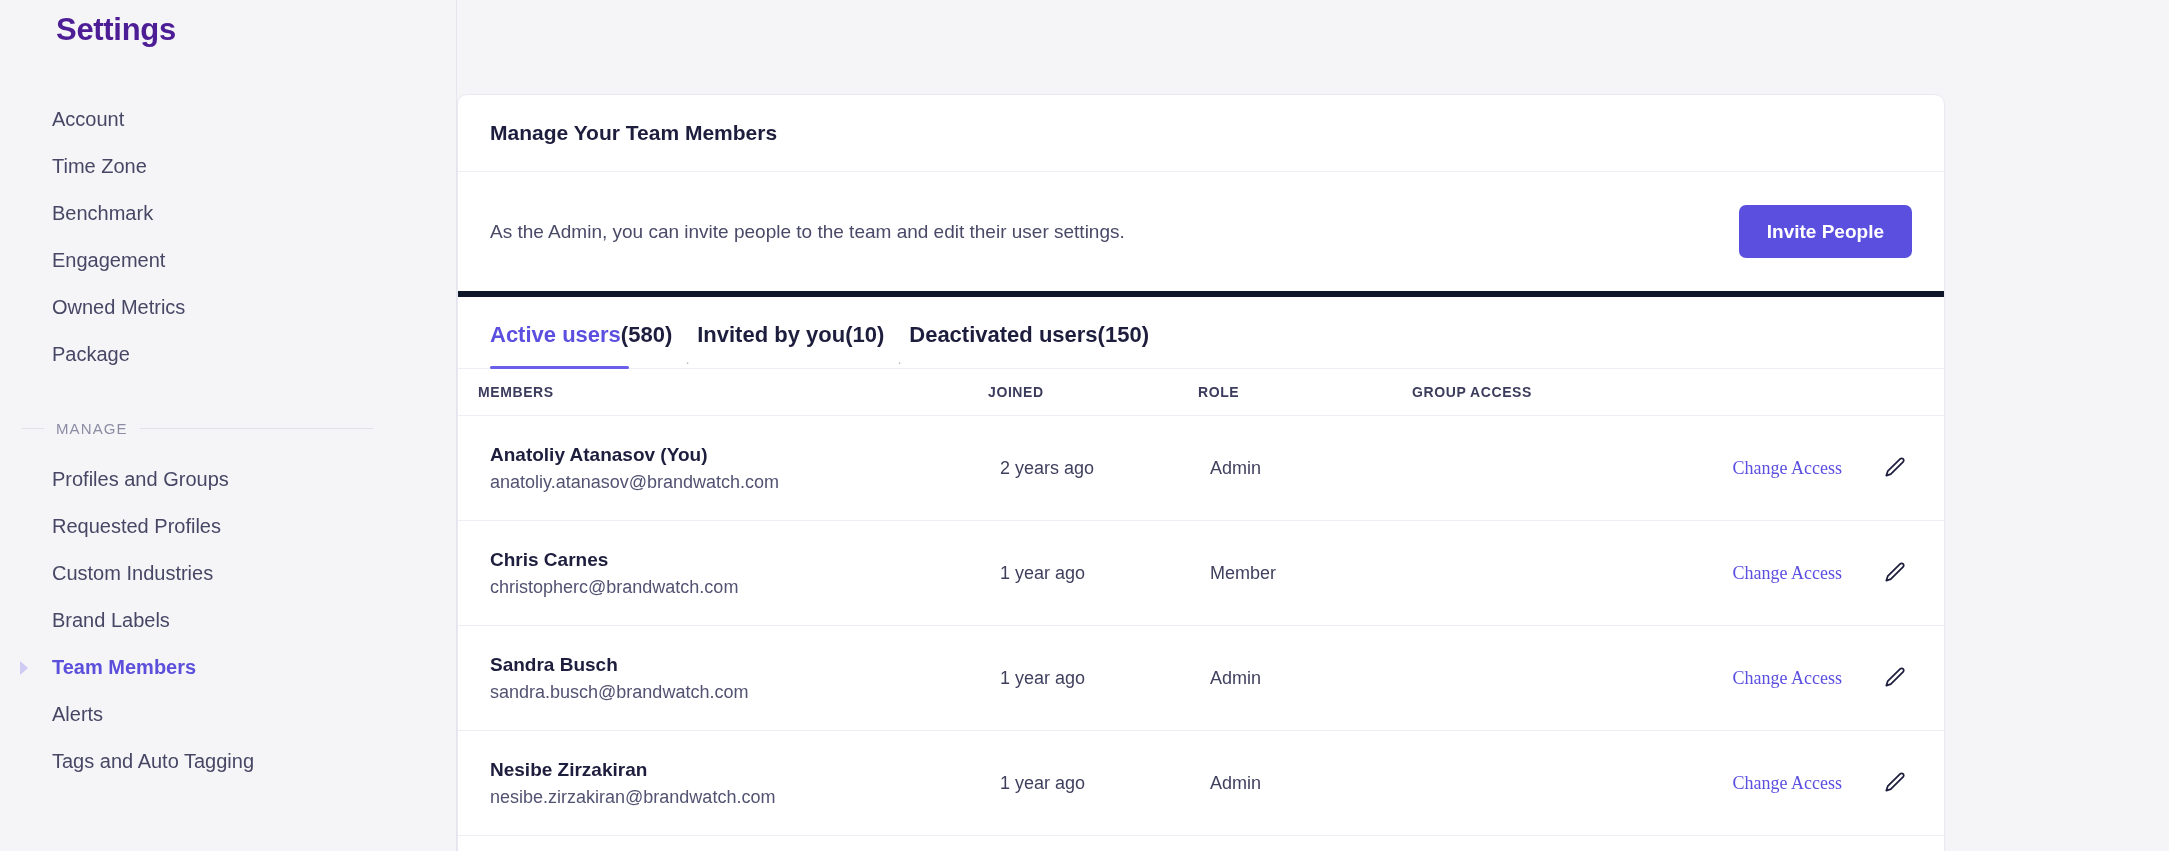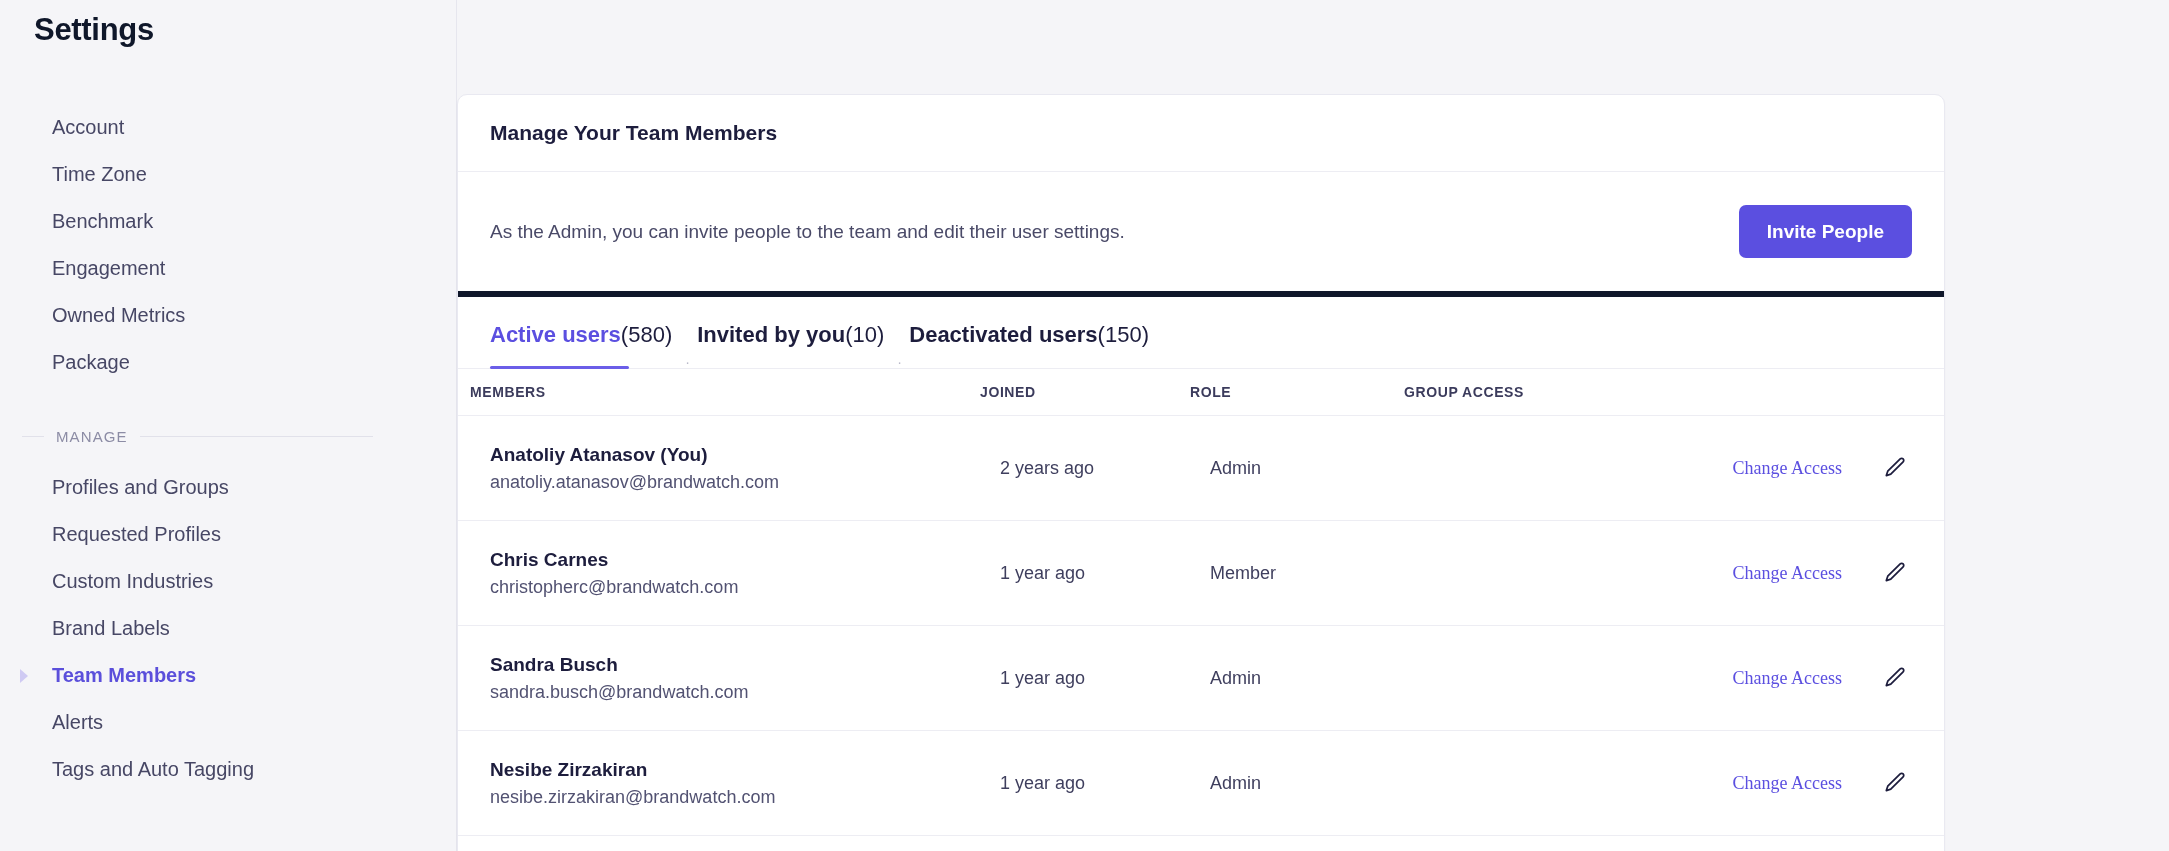--- a/index.html
+++ b/index.html
@@ -36,32 +36,32 @@
     position: relative;
     width: 457px;
     height: 851px;
     flex: 0 0 457px;
     background: #f5f5f8;
     border-right: 1px solid #e6e6ee;
   }
 
   .page-title {
     position: absolute;
-    left: 34px;
+    left: 56px;
     top: 12px;
     font-size: 31px;
     font-weight: 700;
     letter-spacing: -0.3px;
-    color: #0f172a;
+    color: #4c1d95;
   }
 
   .nav {
     position: absolute;
     left: 0;
-    top: 104px;
+    top: 96px;
     width: 457px;
   }
 
   .nav-item {
     position: relative;
     display: block;
     height: 47px;
     line-height: 47px;
     padding-left: 52px;
     font-size: 20px;
@@ -189,21 +189,21 @@
     display: inline-flex;
     align-items: flex-end;
     font-size: 22px;
     font-weight: 700;
     color: #1d1d3d;
     cursor: pointer;
     padding-bottom: 20px;
     margin-right: 6px;
   }
   .tab .tab-count {
-    font-weight: 400;
+    font-weight: 700;
     color: #1d1d3d;
   }
   .tab.active { color: #5b4fe0; }
   .tab.active .tab-count { color: #1d1d3d; }
   .tab.active::after {
     content: "";
     position: absolute;
     left: 0;
     right: 43px;
     bottom: -1px;
@@ -222,21 +222,21 @@
     line-height: 1;
   }
 
   
   .tbl { width: 100%; }
 
   .tbl-head {
     display: flex;
     align-items: center;
     height: 47px;
-    padding: 0 12px;
+    padding: 0 20px;
     border-bottom: 1px solid #ededf3;
   }
   .tbl-head .th {
     font-size: 14px;
     font-weight: 700;
     letter-spacing: 0.6px;
     color: #3b3b5c;
   }
 
   .tbl-row {

